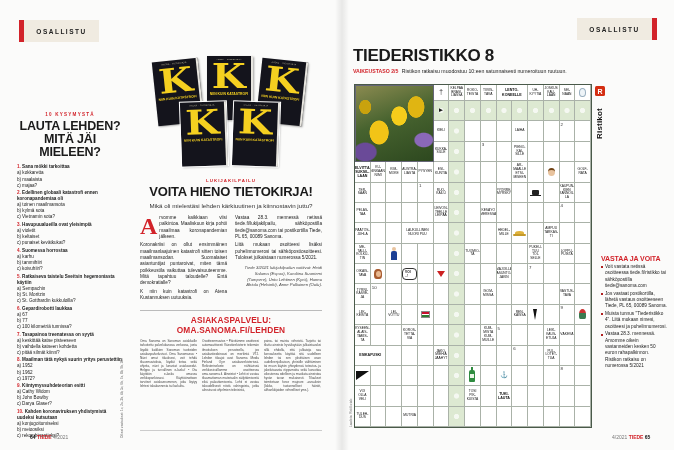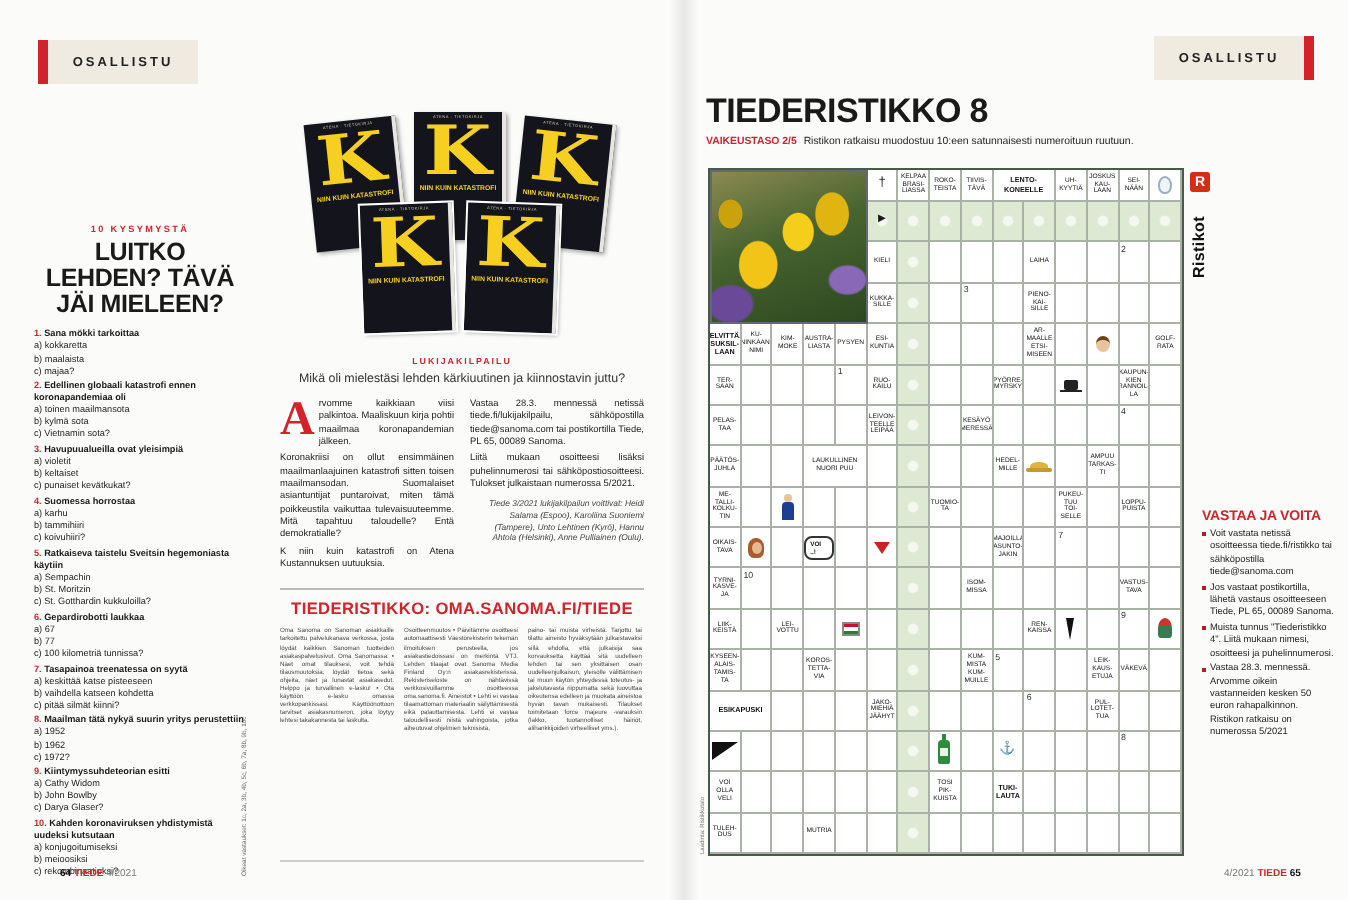--- a/index.html
+++ b/index.html
@@ -132,21 +132,21 @@
 
 <div class="gutter"></div>
 
 <div class="badge badge-left">
   <span class="bar"></span>
   <span class="lbl">OSALLISTU</span>
 </div>
 
 <div class="quiz-col">
   <div class="kicker">10 KYSYMYSTÄ</div>
-  <div class="quiz-title">LUITKO LEHDEN? TÄVÄ JÄI MIELEEN?</div>
+  <div class="quiz-title">LAUTA LEHDEN? MITÄ JÄI MIELEEN?</div>
   <div id="quiz-list">
       <div class="quiz-item">
         <div class="q-head"><span class="q-num">1. </span>Sana mökki tarkoittaa</div>
         <div class="q-opt">a) kokkaretta</div>
         <div class="q-opt">b) maalaista</div>
         <div class="q-opt">c) majaa?</div>
       </div>
       <div class="quiz-item">
         <div class="q-head"><span class="q-num">2. </span>Edellinen globaali katastrofi ennen koronapandemiaa oli</div>
         <div class="q-opt">a) toinen maailmansota</div>
@@ -227,37 +227,38 @@
         <div class="kletter">K</div>
         <div class="btitle">NIIN KUIN KATASTROFI</div>
       </div>
       <div class="book front">
         <div class="top-line">ATENA · TIETOKIRJA</div>
         <div class="kletter">K</div>
         <div class="btitle">NIIN KUIN KATASTROFI</div>
       </div>
     </div>
   <div class="contest-kicker">LUKIJAKILPAILU</div>
+  <div class="contest-title">VOITA HIENO TIETOKIRJA!</div>
   <div class="contest-lead">Mikä oli mielestäsi lehden kärkiuutinen ja kiinnostavin juttu?</div>
   <div class="body-cols">
     <div class="body-col" id="body-left">
         <p><span class="dropcap">A</span>rvomme kaikkiaan viisi palkintoa. Maaliskuun kirja pohtii maailmaa koronapandemian jälkeen.</p>
         <p>Koronakriisi on ollut ensimmäinen maailmanlaajuinen katastrofi sitten toisen maailmansodan. Suomalaiset asiantuntijat puntaroivat, miten tämä poikkeustila vaikuttaa tulevaisuuteemme. Mitä tapahtuu taloudelle? Entä demokratialle?</p>
         <p>K niin kuin katastrofi on Atena Kustannuksen uutuuksia.</p>
       </div>
     <div class="body-col">
       <div id="body-right">
           <p>Vastaa 28.3. mennessä netissä tiede.fi/lukijakilpailu, sähköpostilla tiede@sanoma.com tai postikortilla Tiede, PL 65, 00089 Sanoma.</p>
           <p>Liitä mukaan osoitteesi lisäksi puhelinnumerosi tai sähköpostiosoitteesi. Tulokset julkaistaan numerossa 5/2021.</p>
         </div>
       <div class="winners">Tiede 3/2021 lukijakilpailun voittivat: Heidi Salama (Espoo), Karoliina Suoniemi (Tampere), Unto Lehtinen (Kyrö), Hannu Ahtola (Helsinki), Anne Pulliainen (Oulu).</div>
     </div>
   </div>
   <div class="svc-rule"></div>
-  <div class="svc-title">TIEDERISTIKKO: OMA.SANOMA.FI/TIEDE</div>
+  <div class="svc-title">ASIAKASPALVELU: OMA.SANOMA.FI/LEHDEN</div>
   <div class="fine-cols" id="fine-cols">
       <div class="fine-col">Oma Sanoma on Sanoman asiakkaille tarkoitettu palvelukanava verkossa, josta löydät kaikkien Sanoman tuotteiden asiakaspalvelusivut. Oma Sanomassa: • Näet omat tilauksesi, voit tehdä tilausmuutoksia, löydät tietoa sekä ohjeita, näet ja lunastat asiakasedut. Helppo ja turvallinen e-lasku! • Ota käyttöön e-lasku omassa verkkopankissasi. Käyttöönottoon tarvitset asiakasnumeron, joka löytyy lehtesi takakannesta tai laskulta.</div>
       <div class="fine-col">Osoitteenmuutos • Päivitämme osoitteesi automaattisesti Väestörekisterin tekemän ilmoituksen perusteella, jos asiakastiedoissasi on merkintä VTJ. Lehden tilaajat ovat Sanoma Media Finland Oy:n asiakasrekisterissä. Rekisteriseloste on nähtävissä verkkosivuillamme osoitteessa oma.sanoma.fi. Aineistot • Lehti ei vastaa tilaamattoman materiaalin säilyttämisestä eikä palauttamisesta. Lehti ei vastaa taloudellisesti niistä vahingoista, jotka aiheutuvat ohjelmien teknisistä,</div>
       <div class="fine-col">paino- tai muista virheistä. Tarjottu tai tilattu aineisto hyväksytään julkaistavaksi sillä ehdolla, että julkaisija saa korvauksetta käyttää sitä uudelleen lehden tai sen yksittäisen osan uudelleenjulkaisun, yleisölle välittämisen tai muun käytön yhteydessä toteutus- ja jakelutavasta riippumatta sekä luovuttaa oikeutensa edelleen ja muokata aineistoa hyvän tavan mukaisesti. Tilaukset toimitetaan force majeure -varauksin (lakko, tuotannolliset häiriöt, alihankkijoiden virheelliset yms.).</div>
     </div>
 </div>
 <div class="bottom-rule"></div>
 
 <div class="footer footer-left">
   <b>64</b>

